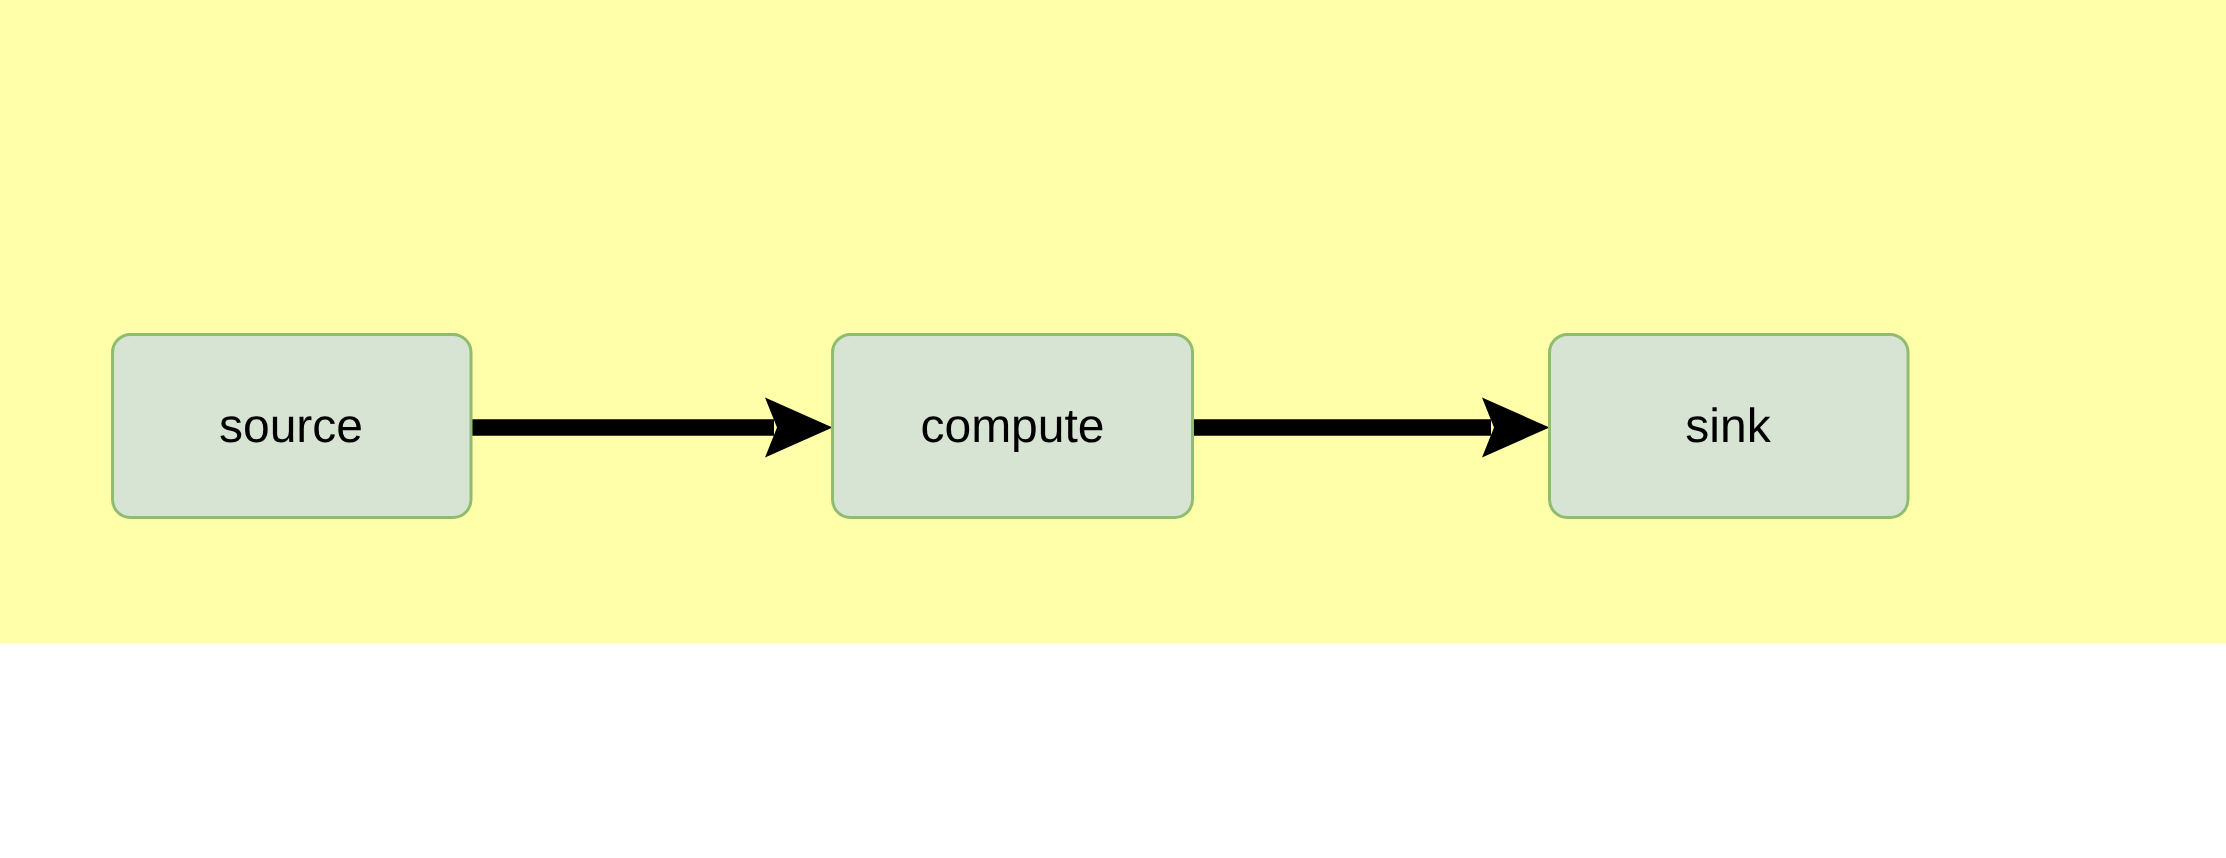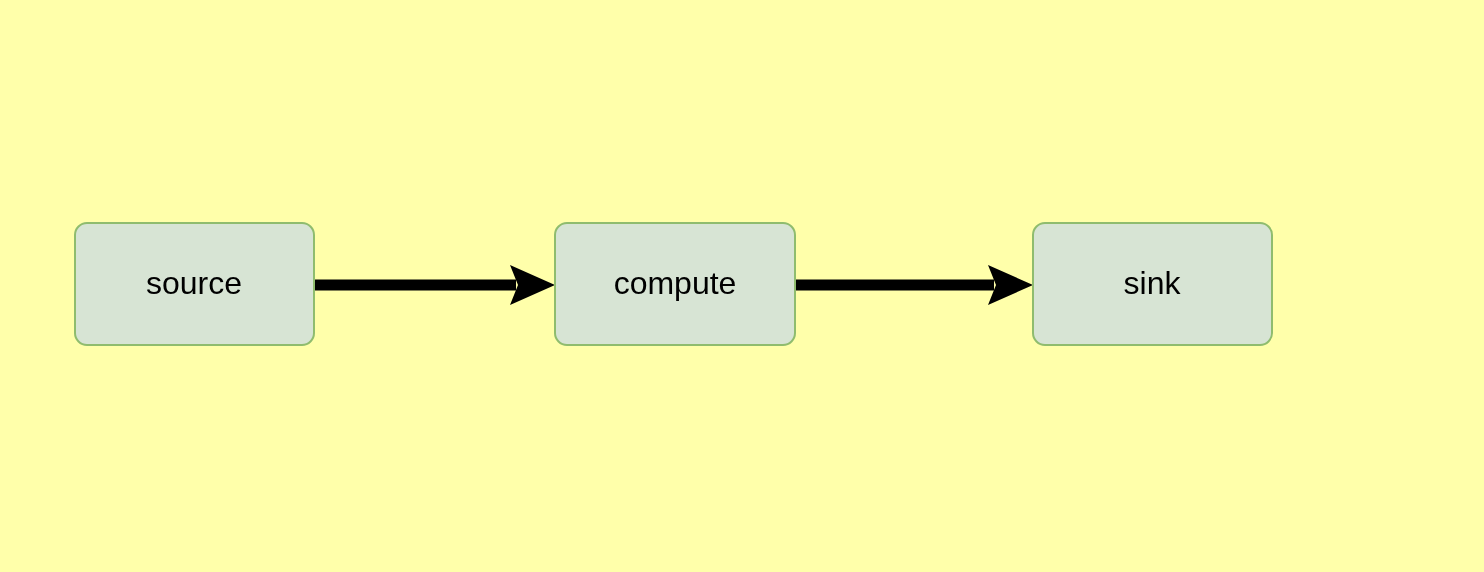--- a/index.html
+++ b/index.html
@@ -9,21 +9,21 @@
   }
   body {
     width: 1484px;
     height: 572px;
     overflow: hidden;
     font-family: "Liberation Sans", sans-serif;
   }
   #diagram-canvas {
     position: relative;
     width: 1484px;
-    height: 572px;
+    height: 429px;
     background: #ffffaa;
   }
   #flow-svg {
     position: absolute;
     top: 0;
     left: 0;
     width: 1484px;
     height: 572px;
     display: block;
   }

